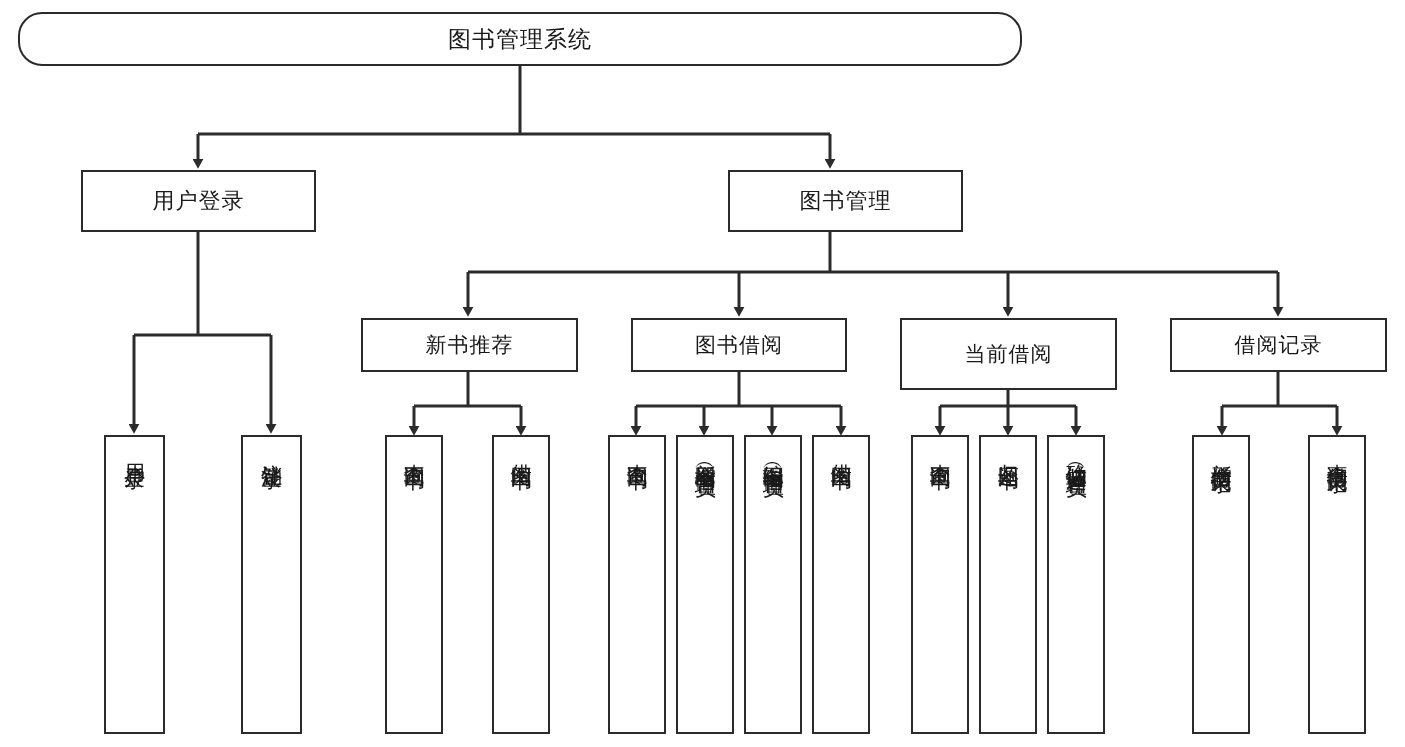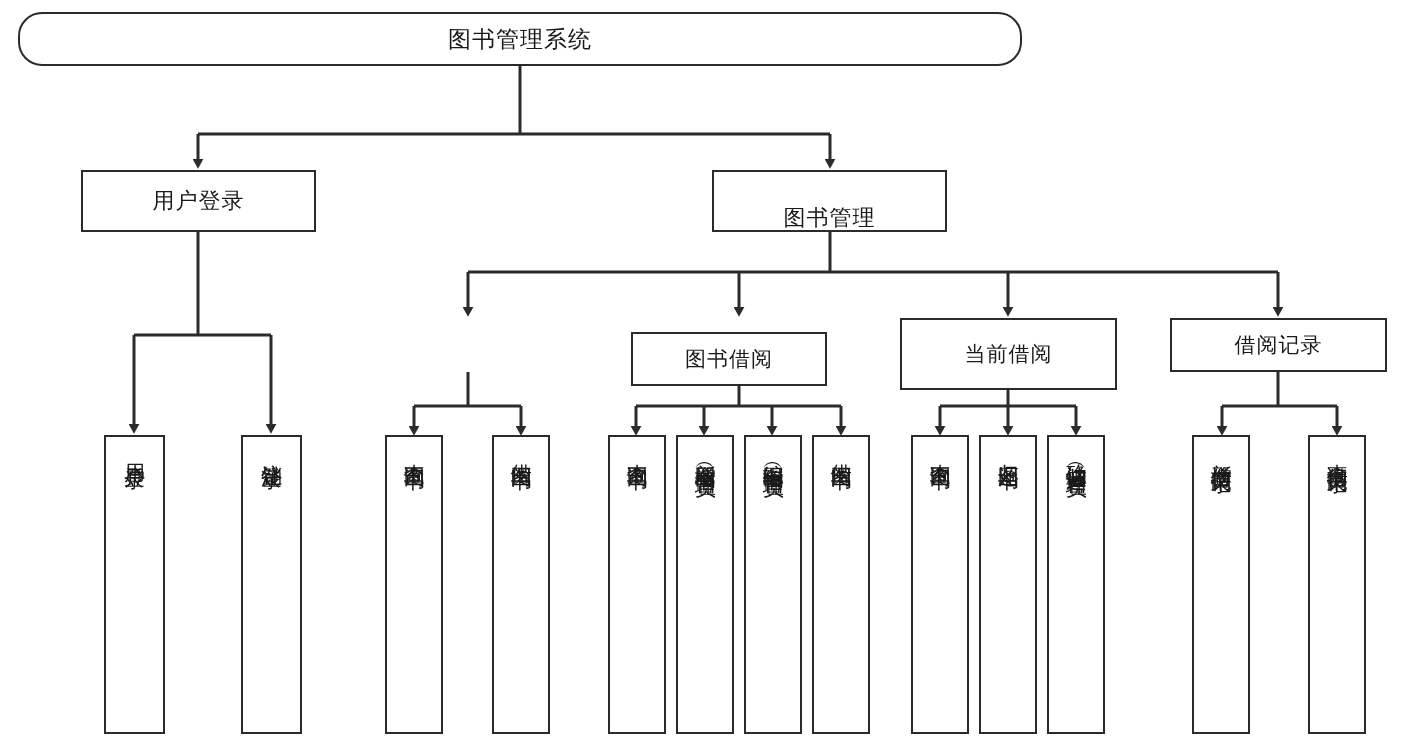--- a/index.html
+++ b/index.html
@@ -133,26 +133,29 @@
   </svg>
 
   <div class="node level-root" style="left:18px; top:12px; width:1004px; height:54px;border-radius:24px;">
     <span class="label-horizontal">图书管理系统</span>
   </div>
 
   <div class="node level-2" style="left:81px; top:170px; width:235px; height:62px;">
     <span class="label-horizontal">用户登录</span>
   </div>
 
-  <div class="node level-2" style="left:712px; top:170px; width:235px; height:62px;align-items:flex-end;">
+  <div class="node level-2" style="left:728px; top:170px; width:235px; height:62px;">
     <span class="label-horizontal">图书管理</span>
   </div>
 
-
-  <div class="node level-3" style="left:631px; top:332px; width:196px; height:54px;align-items:center;">
+  <div class="node level-3" style="left:361px; top:318px; width:217px; height:54px;">
+    <span class="label-horizontal">新书推荐</span>
+  </div>
+
+  <div class="node level-3" style="left:631px; top:318px; width:216px; height:54px;align-items:center;">
     <span class="label-horizontal">图书借阅</span>
   </div>
 
   <div class="node level-3" style="left:900px; top:318px; width:217px; height:72px;">
     <span class="label-horizontal">当前借阅</span>
   </div>
 
   <div class="node level-3" style="left:1170px; top:318px; width:217px; height:54px;">
     <span class="label-horizontal">借阅记录</span>
   </div>

